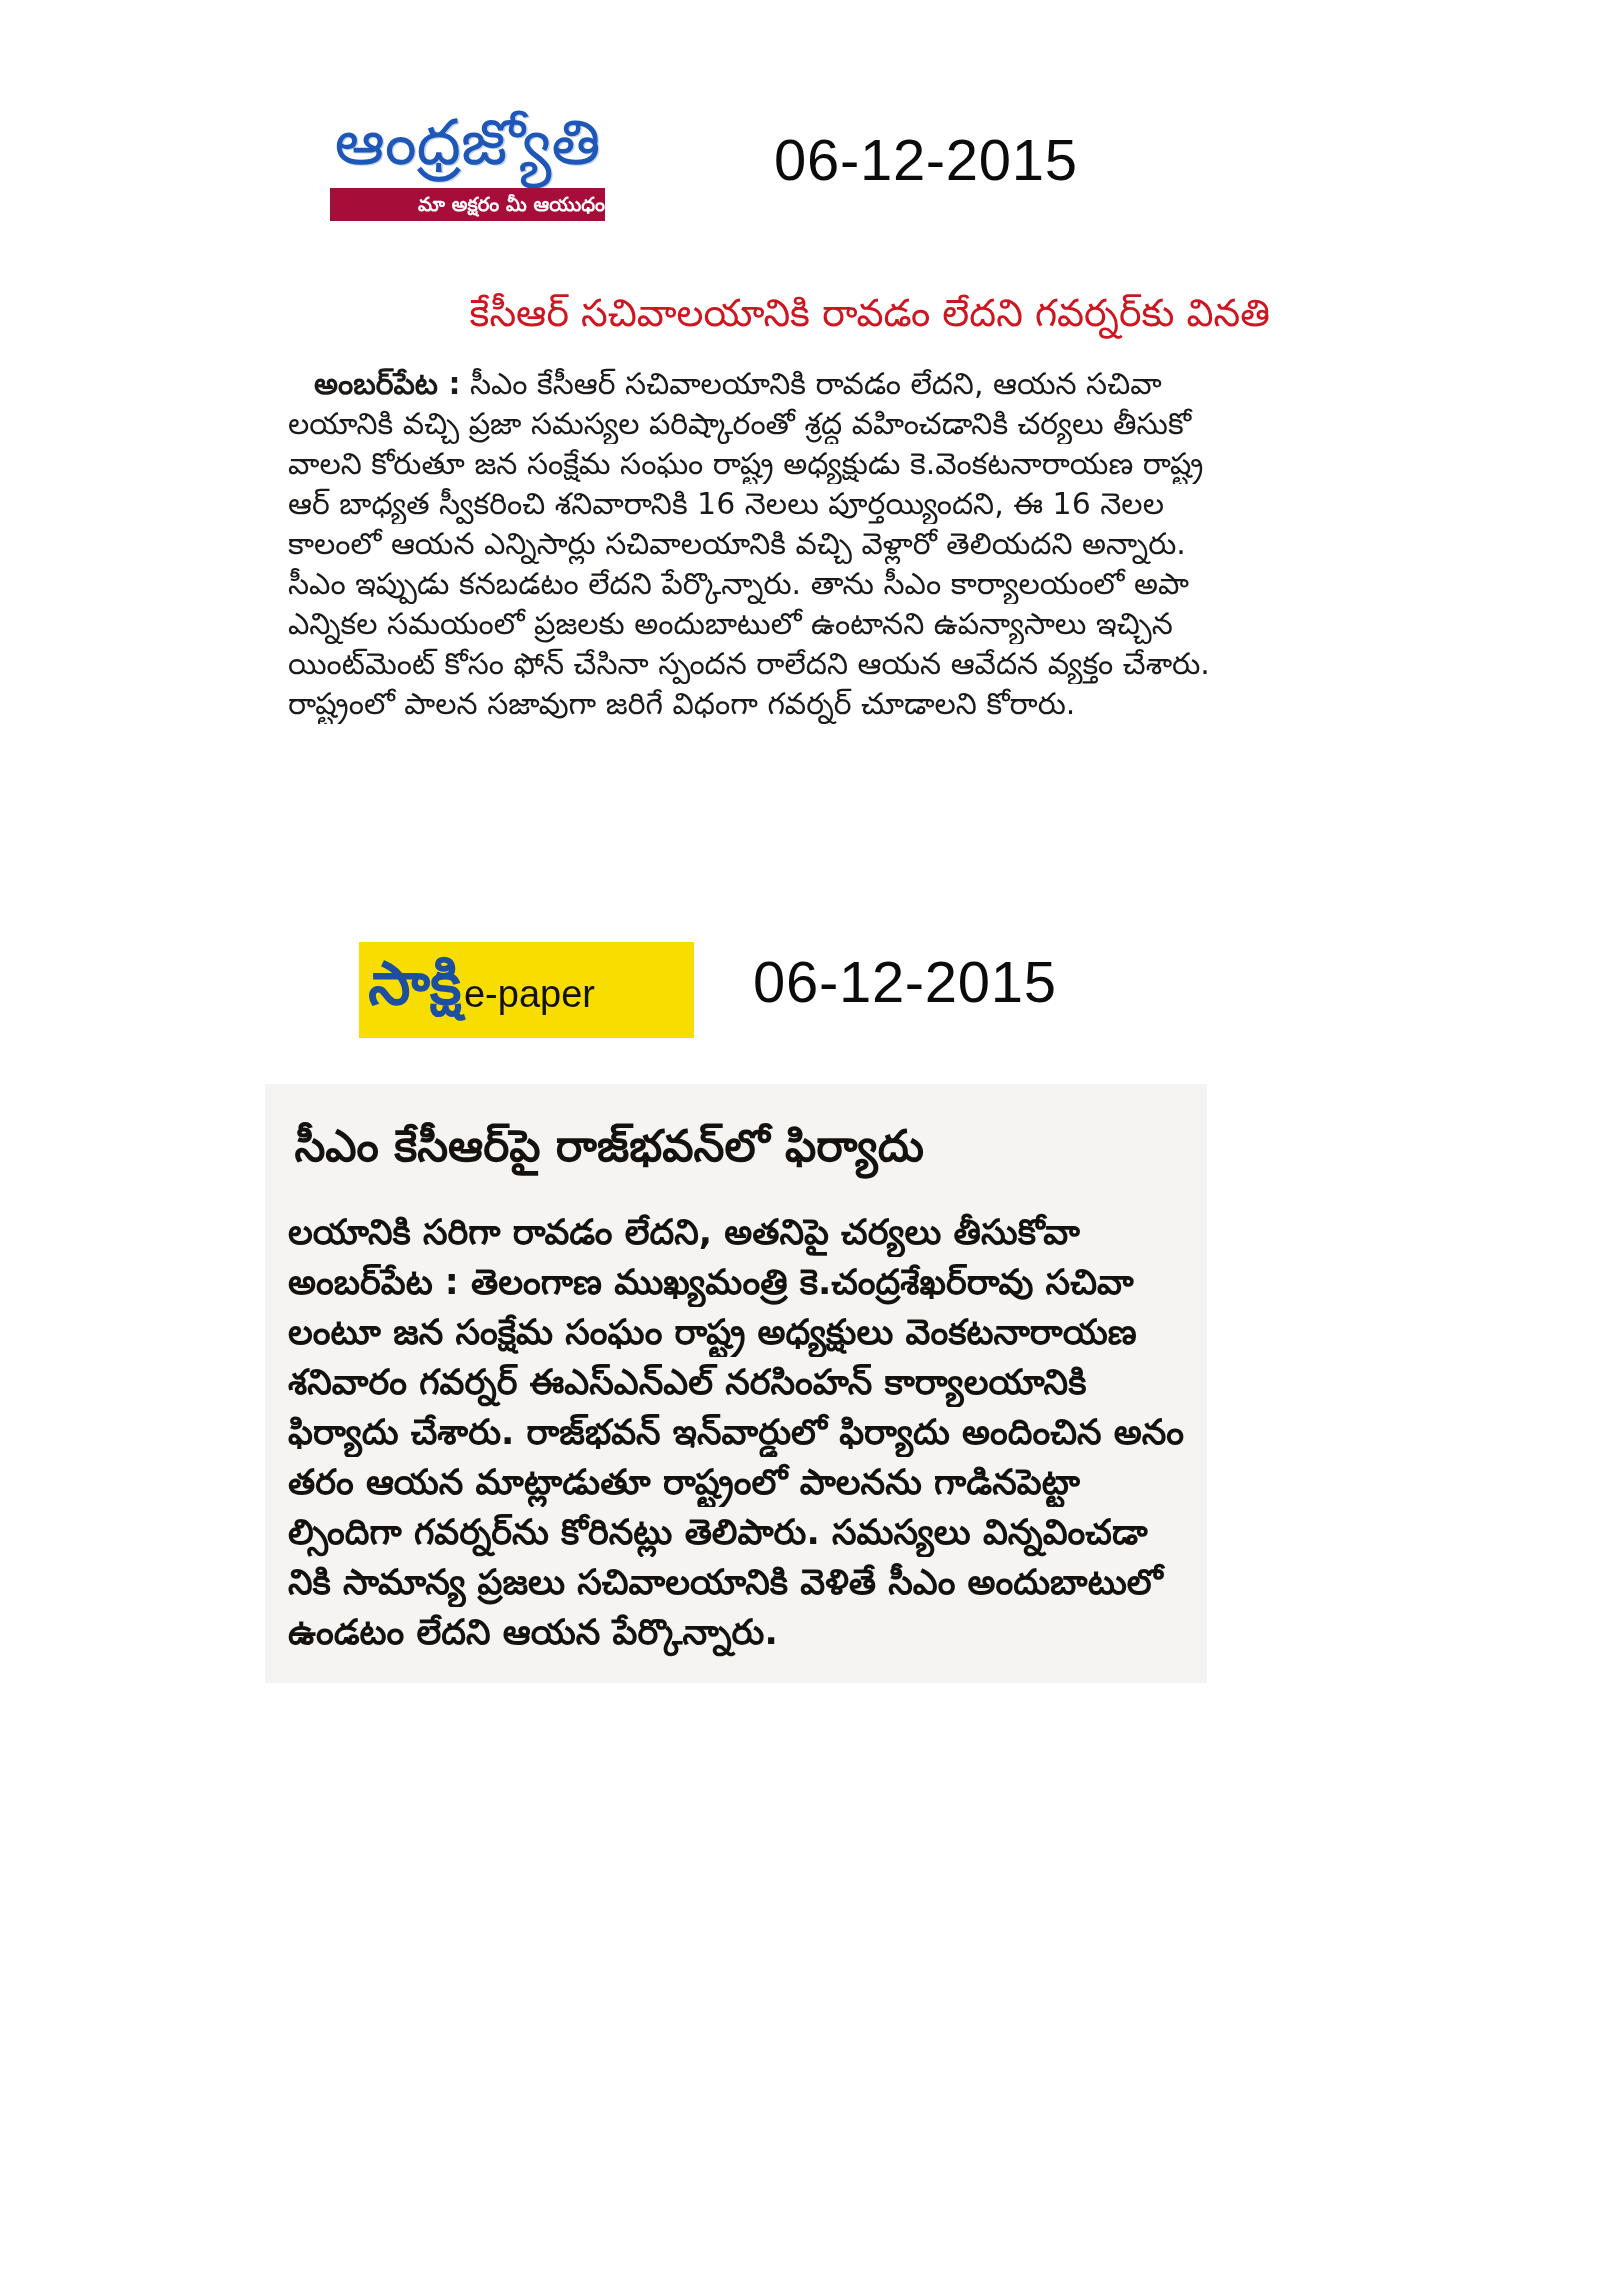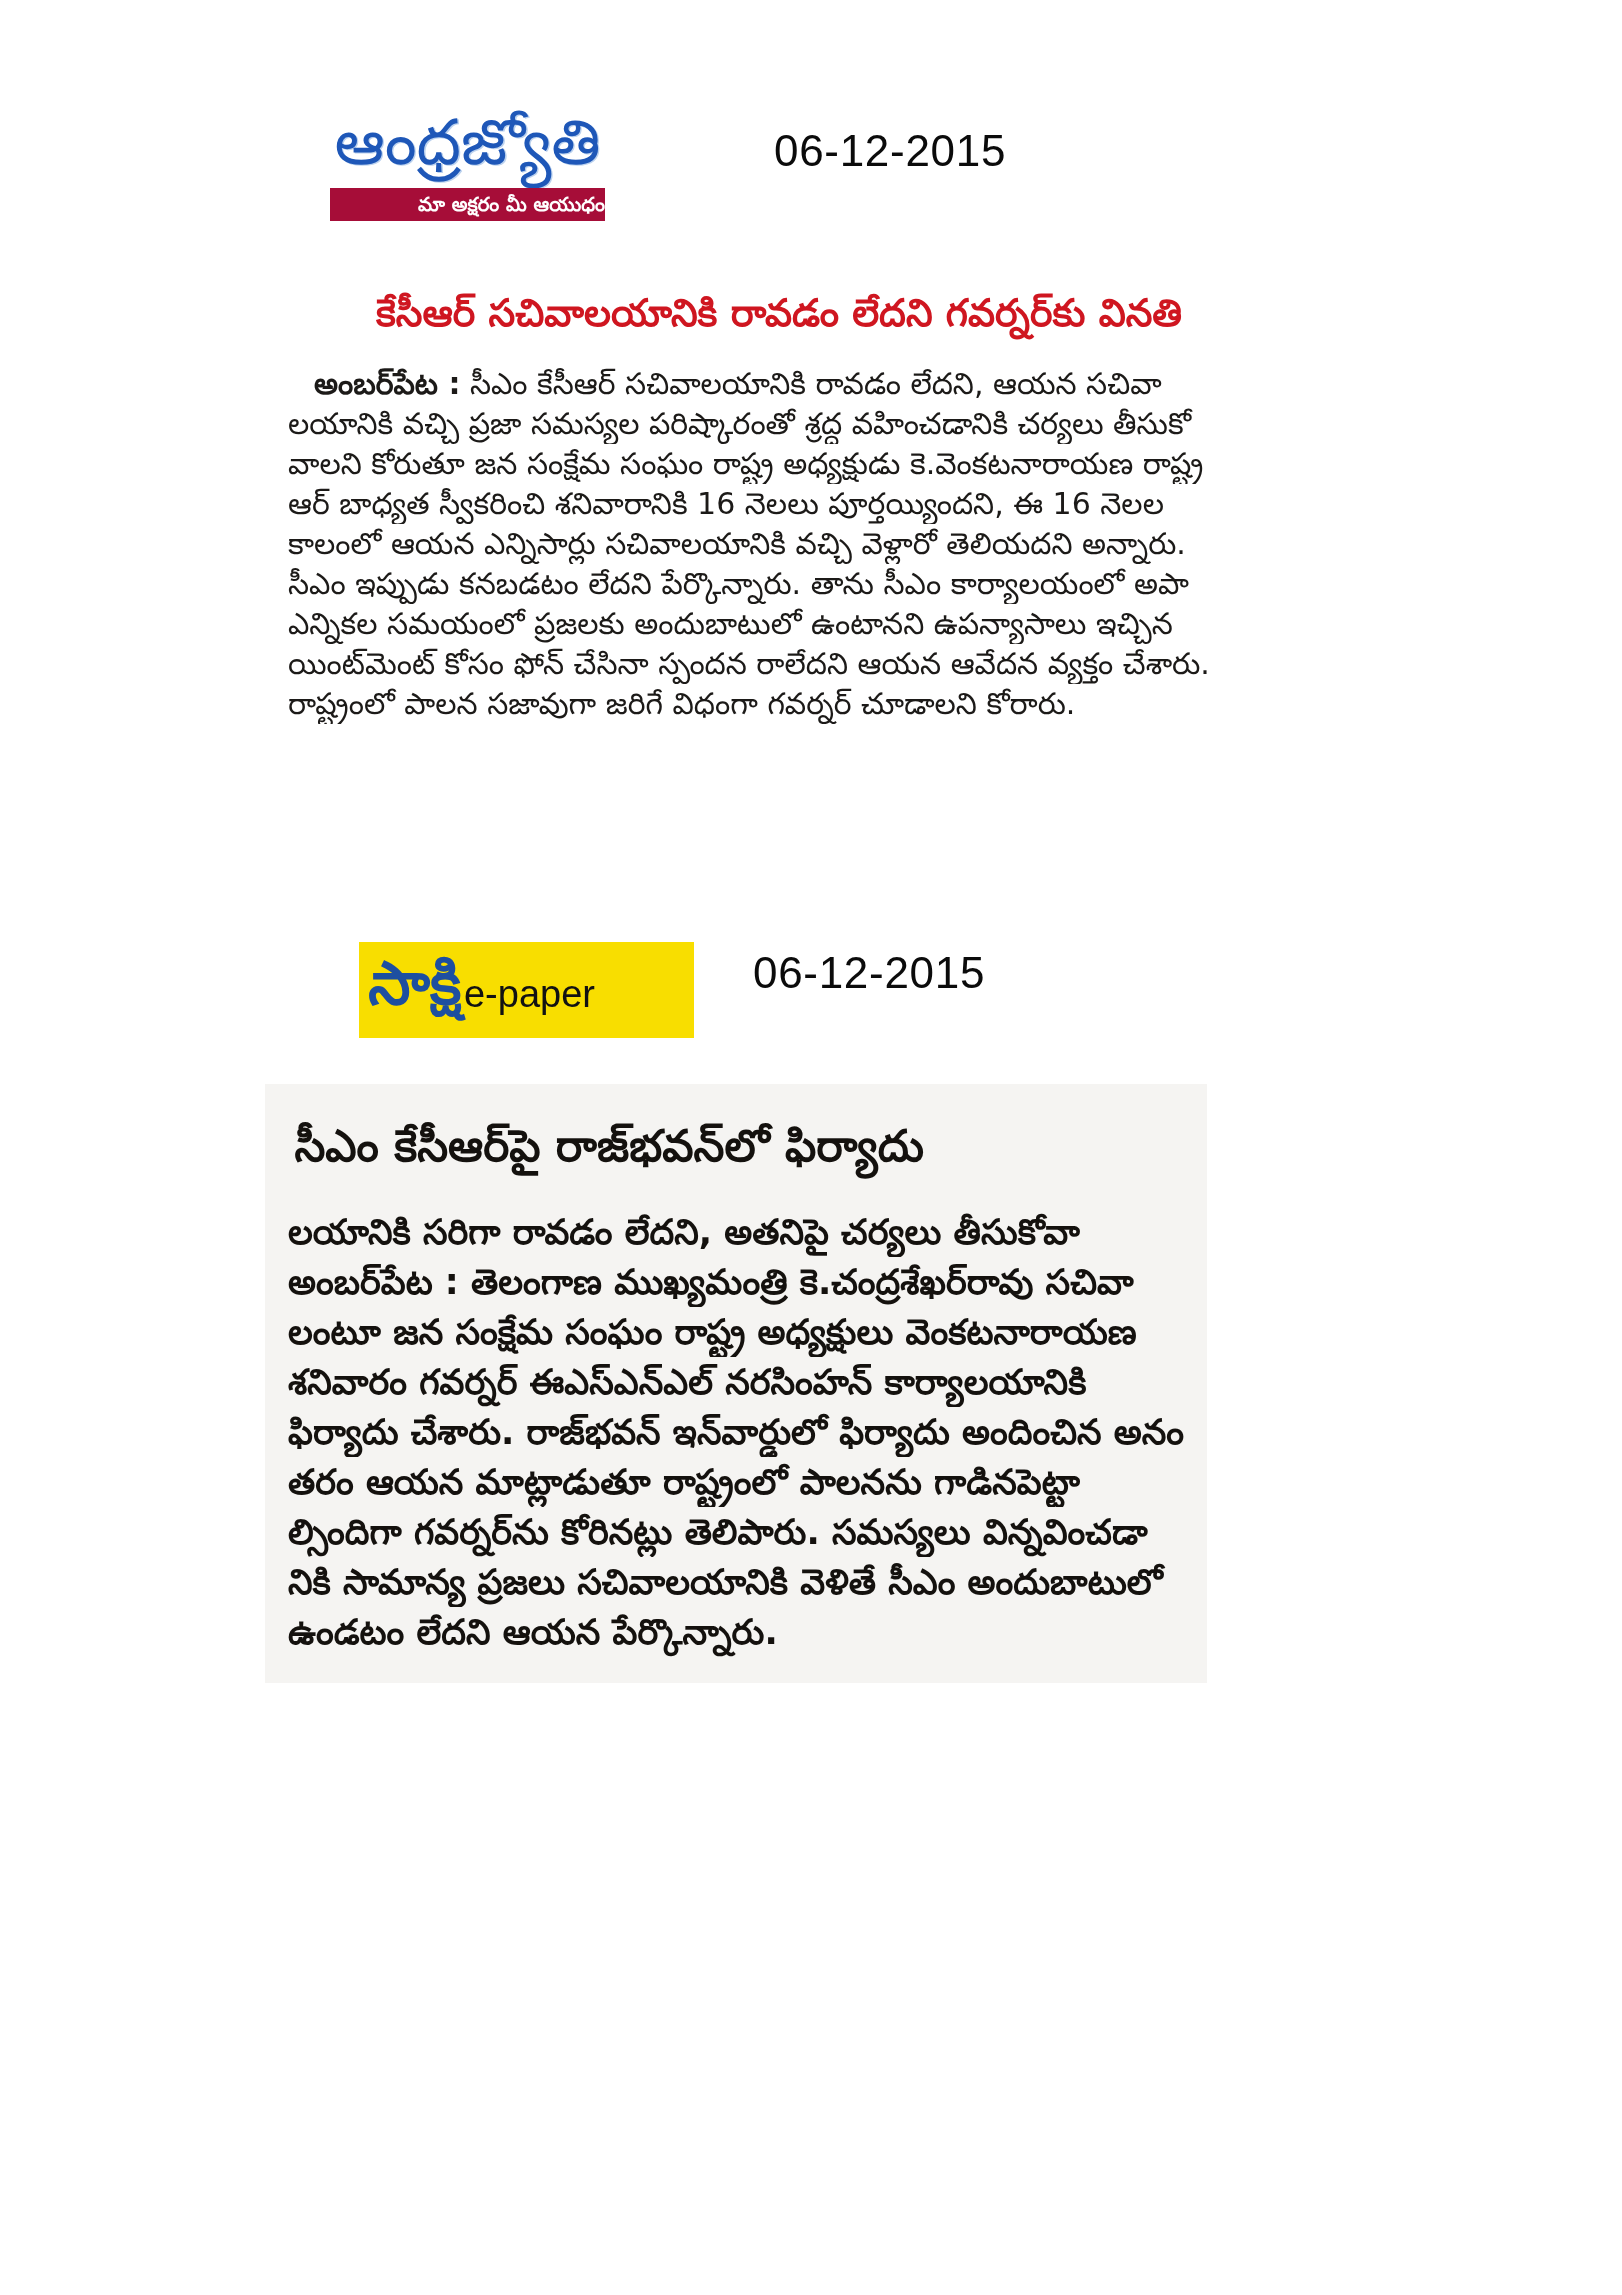--- a/index.html
+++ b/index.html
@@ -44,41 +44,41 @@
     font-weight: bold;
     text-align: right;
     white-space: nowrap;
     overflow: hidden;
   }
 
   
   .date-text {
     position: absolute;
     font-family: "Liberation Sans", sans-serif;
-    font-size: 44px;
+    font-size: 58px;
     color: #0b0b0b;
     white-space: nowrap;
     letter-spacing: 0.7px;
   }
   .date-1 { left: 774px; top: 126px; }
   .date-2 { left: 753px; top: 948px; }
 
   
   .aj-article {
     position: absolute;
     left: 288px;
     top: 286px;
     width: 982px;
   }
   .aj-headline {
     height: 54px;
     line-height: 54px;
-    text-align: center;
+    text-align: right;
     font-size: 38px;
-    font-weight: bold;
+    font-weight: normal;
     color: var(--aj-red, #cf1620);
     white-space: nowrap;
     overflow: hidden;
   }
   .aj-body {
     margin-top: 24px;
     font-size: 30px;
     color: var(--ink, #1c1a18);
   }
   .aj-line {

